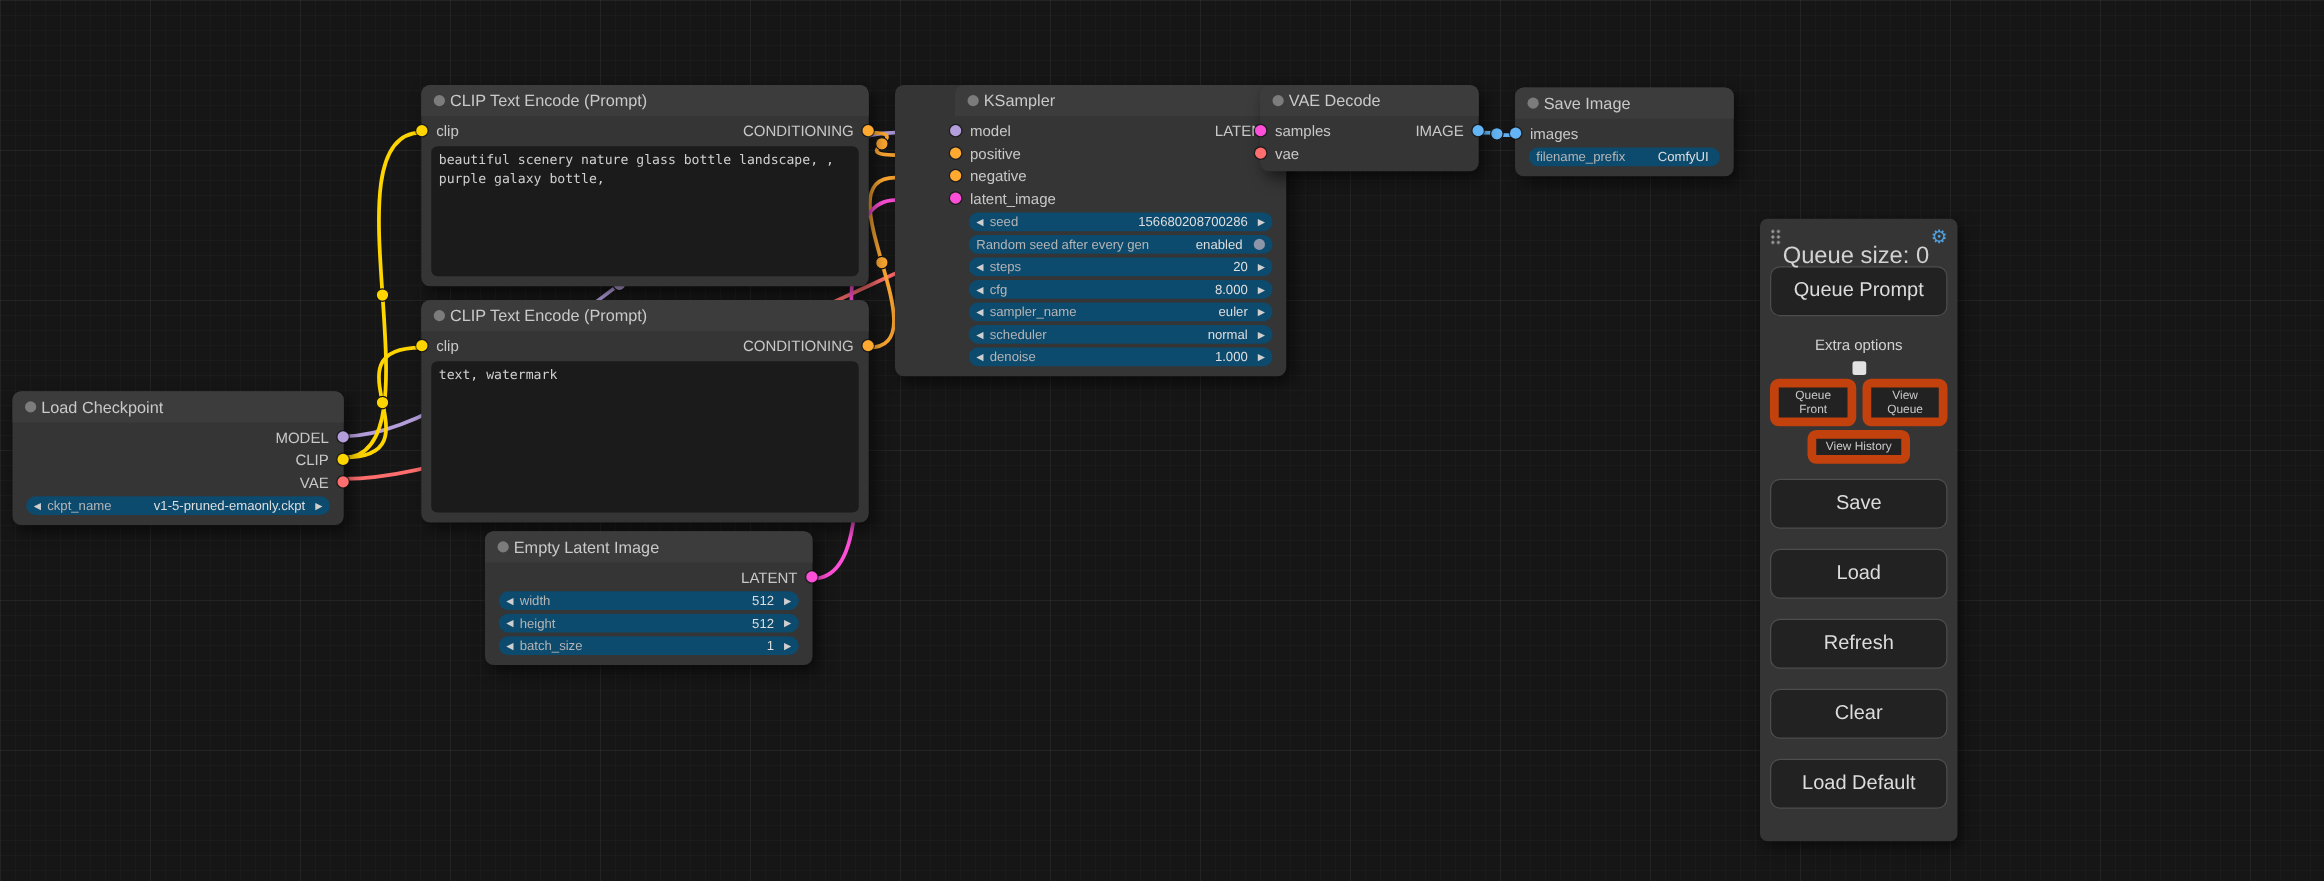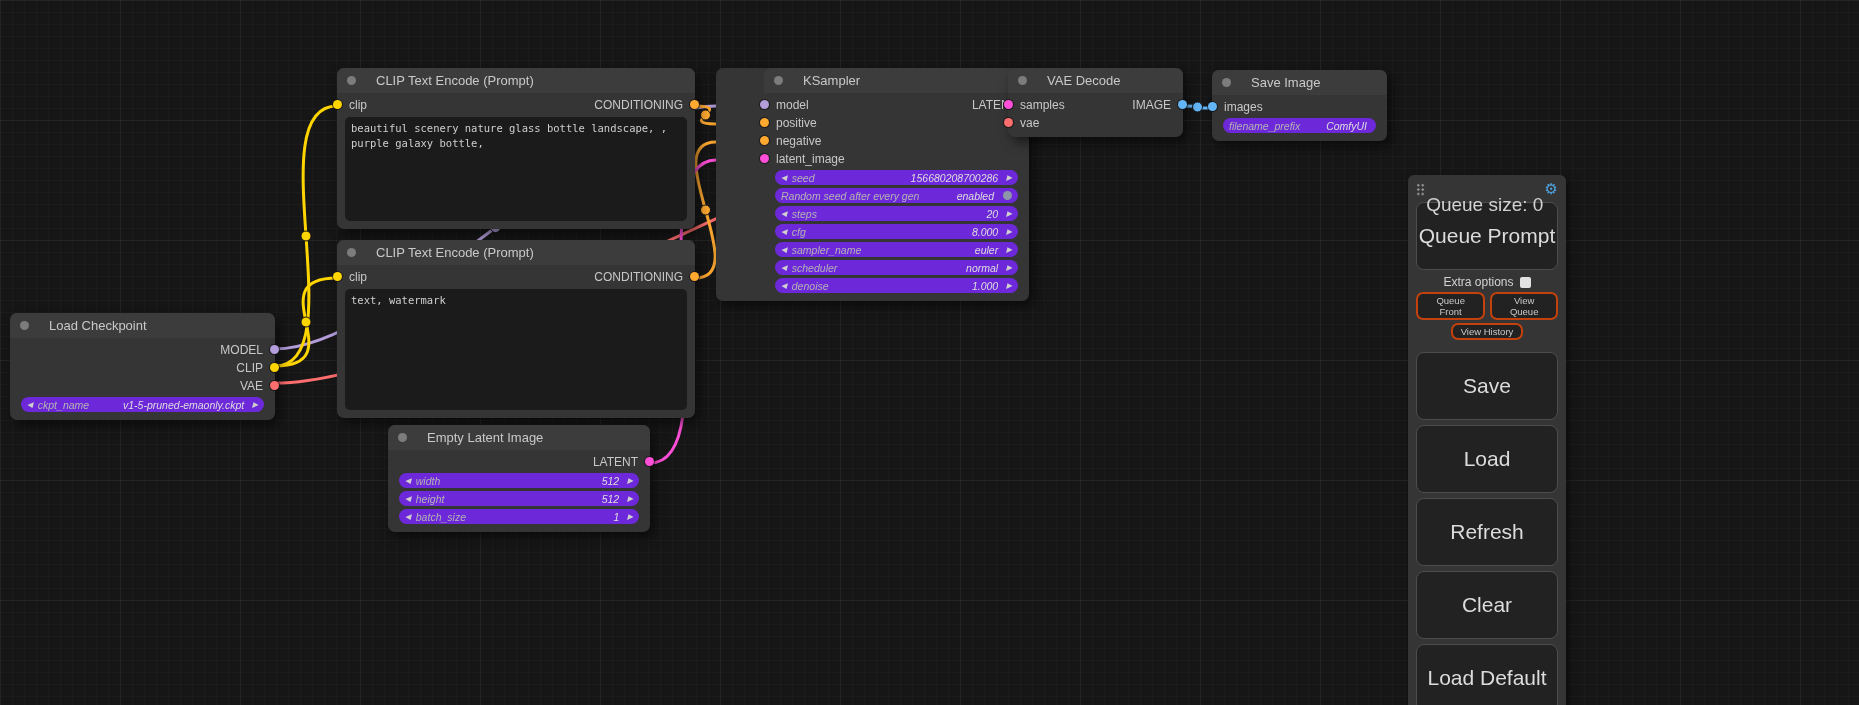--- a/index.html
+++ b/index.html
@@ -14,63 +14,63 @@
       linear-gradient(90deg, rgba(255,255,255,0.022) 1px, transparent 1px);
     background-size:120px 120px,120px 120px,12px 12px,12px 12px;
   }
   svg.links{position:absolute;left:0;top:0;z-index:1;}
   .node{
     position:absolute;background:#353535;border-radius:7px;z-index:2;
     box-shadow:4px 5px 12px rgba(0,0,0,.55);
     padding-bottom:5px;color:#c8c8c8;
   }
   .ntitle{
-    height:25px;display:flex;align-items:center;gap:20px;padding:0 10px;
+    height:25px;display:flex;align-items:center;gap:4px;padding:0 10px;
     background:#3c3c3c;border-radius:7px 7px 0 0;font-size:13px;color:#c9c9c9;
   }
   .tdot{width:9px;height:9px;border-radius:50%;background:#7c7c7c;flex:none;}
   .nbody{position:relative;padding-top:3px;}
   .srow{position:relative;height:18px;display:flex;align-items:center;padding:0 12px;font-size:12px;color:#c8c8c8;}
   .srow.right{justify-content:flex-end;}
   .grow{flex:1;}
   .sdot{width:9px;height:9px;border-radius:50%;position:absolute;top:4px;box-shadow:0 0 0 1px rgba(15,15,15,.65);}
   .sdot.in{left:-4px;}
   .sdot.out{right:-4px;}
   .widget{
-    height:15px;margin:2px 11px 3px;border-radius:8px;background:#6d28d9;
-    display:flex;align-items:center;padding:0 6px;font-size:10.5px;color:#b4b4b4;gap:5px;font-style:italic;
+    height:15px;margin:2px 11px 3px;border-radius:8px;background:#0c4a6e;
+    display:flex;align-items:center;padding:0 6px;font-size:10.5px;color:#b4b4b4;gap:5px;
   }
   .widget .arr{font-size:7.5px;color:#cfcfcf;line-height:1;flex:none;}
   .widget .wv{margin-left:auto;color:#dedede;}
   .widget .wv.pad{margin-right:3px;}
   .toggle-knob{width:9px;height:9px;border-radius:50%;background:#8d96a8;margin-left:4px;flex:none;}
   .promptbox{
     margin:3px 8px;background:#1b1b1b;border-radius:5px;padding:4px 6px;
     font-family:"DejaVu Sans Mono", monospace;font-size:10.5px;line-height:1.4;color:#cfcfcf;overflow:hidden;
   }
   
   .qpanel{
     position:absolute;left:1408px;top:175px;width:158px;z-index:3;
     background:#353535;border-radius:6px;box-shadow:3px 4px 10px rgba(0,0,0,.5);
     padding:6px 8px 10px;box-sizing:border-box;
   }
   .qhead{display:flex;align-items:center;justify-content:space-between;height:16px;margin-bottom:4px;}
   .qdrag{width:9px;height:13px;background-image:radial-gradient(circle,#9a9a9a 1.1px,transparent 1.3px);background-size:4.5px 4.4px;}
   .qtitle{font-size:19px;color:#d2d2d2;margin-top:32px;}
   .qgear{font-family:"DejaVu Sans", sans-serif;font-size:15px;line-height:1;cursor:pointer;}
   .qbtn{
-    display:block;width:100%;margin:5px 0;padding:21px 0;box-sizing:border-box;
+    display:block;width:100%;margin:16px 0;padding:10px 0;box-sizing:border-box;
     background:#222;border:1px solid #4d4d4d;border-radius:8px;color:#dcdcdc;
-    font-size:21px;font-family:"Liberation Sans", sans-serif;text-align:center;cursor:pointer;
-  }
-  .qextra{display:flex;align-items:center;justify-content:center;gap:6px;font-size:12px;color:#d2d2d2;margin:4px 0 3px;}
+    font-size:16px;font-family:"Liberation Sans", sans-serif;text-align:center;cursor:pointer;
+  }
+  .qextra{display:flex;align-items:center;justify-content:center;gap:6px;font-size:12px;color:#d2d2d2;margin:4px 0 3px;flex-direction:column;}
   .qcheck{width:11px;height:11px;background:#e2e2e2;border-radius:2px;display:inline-block;}
   .qrow{display:flex;gap:5px;justify-content:center;margin:3px 0;}
   .qsmall{
-    background:#222;border:2px solid #c2410c;border-radius:7px;color:#c9c9c9;
+    background:#222;border:7px solid #c2410c;border-radius:7px;color:#c9c9c9;
     font-size:9.5px;font-family:"Liberation Sans", sans-serif;padding:1px 8px;cursor:pointer;
   }
   .mt{margin-top:12px;}
 </style>
 </head>
 <body>
 
 <svg class="links" width="1859" height="705">
   <g fill="none" stroke-width="3" stroke-linecap="round">
     <path d="M 275 349 C 395 349, 596 106, 716 106" stroke="#B39DDB"></path>

